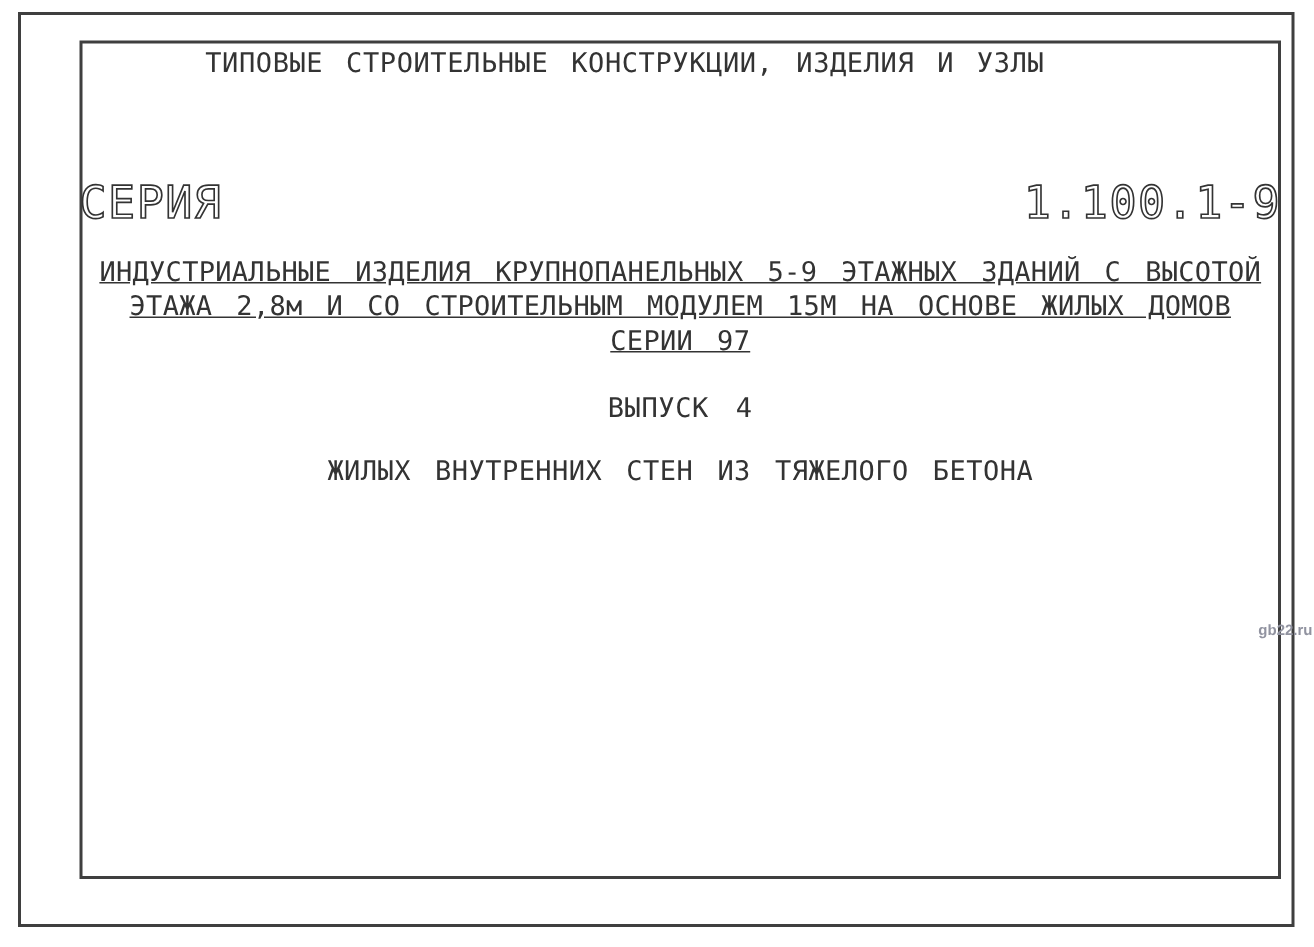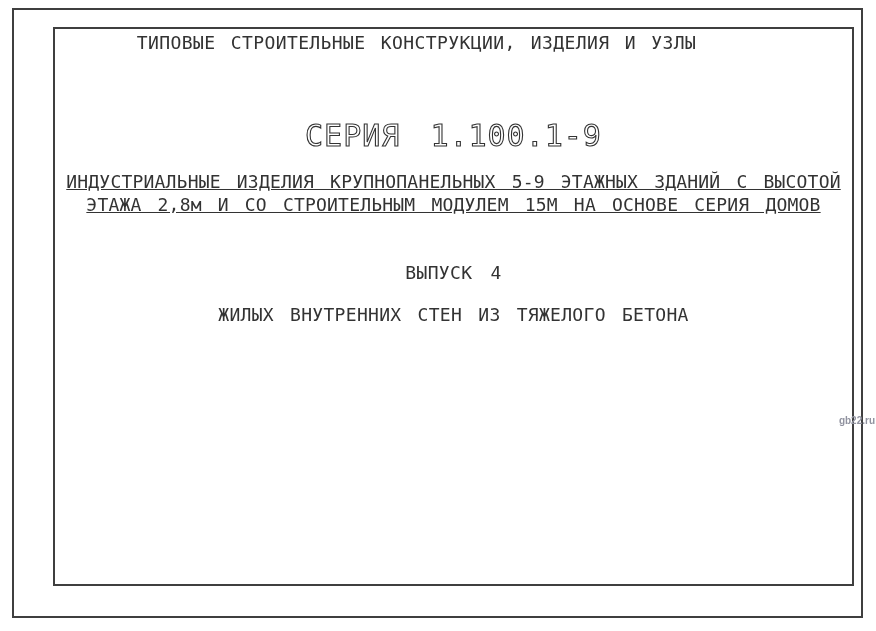--- a/index.html
+++ b/index.html
@@ -23,21 +23,21 @@
     position:absolute;left:53px;top:27px;width:801px;height:559px;
     border:2px solid var(--border);
   }
   .doc-header{
     position:absolute;left:53px;top:32px;width:801px;
     text-align:center;transform:translateX(-37px);
     font-size:18px;letter-spacing:0.4px;word-spacing:4px;white-space:nowrap;
   }
   .series-line{
     position:absolute;left:53px;top:118px;width:801px;
-    display:flex;justify-content:center;align-items:baseline;gap:30px;
+    display:flex;justify-content:space-between;align-items:baseline;gap:30px;
     font-size:30px;letter-spacing:1px;font-weight:bold;
     color:var(--ink);
   }
   @supports (-webkit-text-stroke: 1px #000){
     .series-line{
       -webkit-text-stroke:1.1px var(--ink);
       -webkit-text-fill-color:transparent;
       font-weight:normal;
     }
   }
@@ -76,21 +76,22 @@
 
   <div class="doc-header">ТИПОВЫЕ СТРОИТЕЛЬНЫЕ КОНСТРУКЦИИ, ИЗДЕЛИЯ И УЗЛЫ</div>
 
   <div class="series-line">
     <span>СЕРИЯ</span>
     <span>1.100.1-9</span>
   </div>
 
   <div class="description">
     <div>ИНДУСТРИАЛЬНЫЕ ИЗДЕЛИЯ КРУПНОПАНЕЛЬНЫХ 5-9 ЭТАЖНЫХ ЗДАНИЙ С ВЫСОТОЙ</div>
-    <div>ЭТАЖА 2,8м И СО СТРОИТЕЛЬНЫМ МОДУЛЕМ 15М НА ОСНОВЕ СЕРИЯ ДОМОВ</div>
+    <div>ЭТАЖА 2,8м И СО СТРОИТЕЛЬНЫМ МОДУЛЕМ 15М НА ОСНОВЕ ЖИЛЫХ ДОМОВ</div>
+    <div>СЕРИИ 97</div>
   </div>
 
   <div class="issue-line">
     <span>ВЫПУСК</span>
     <span>4</span>
   </div>
 
   <div class="subject-line">ЖИЛЫХ ВНУТРЕННИХ СТЕН ИЗ ТЯЖЕЛОГО БЕТОНА</div>
 
 

